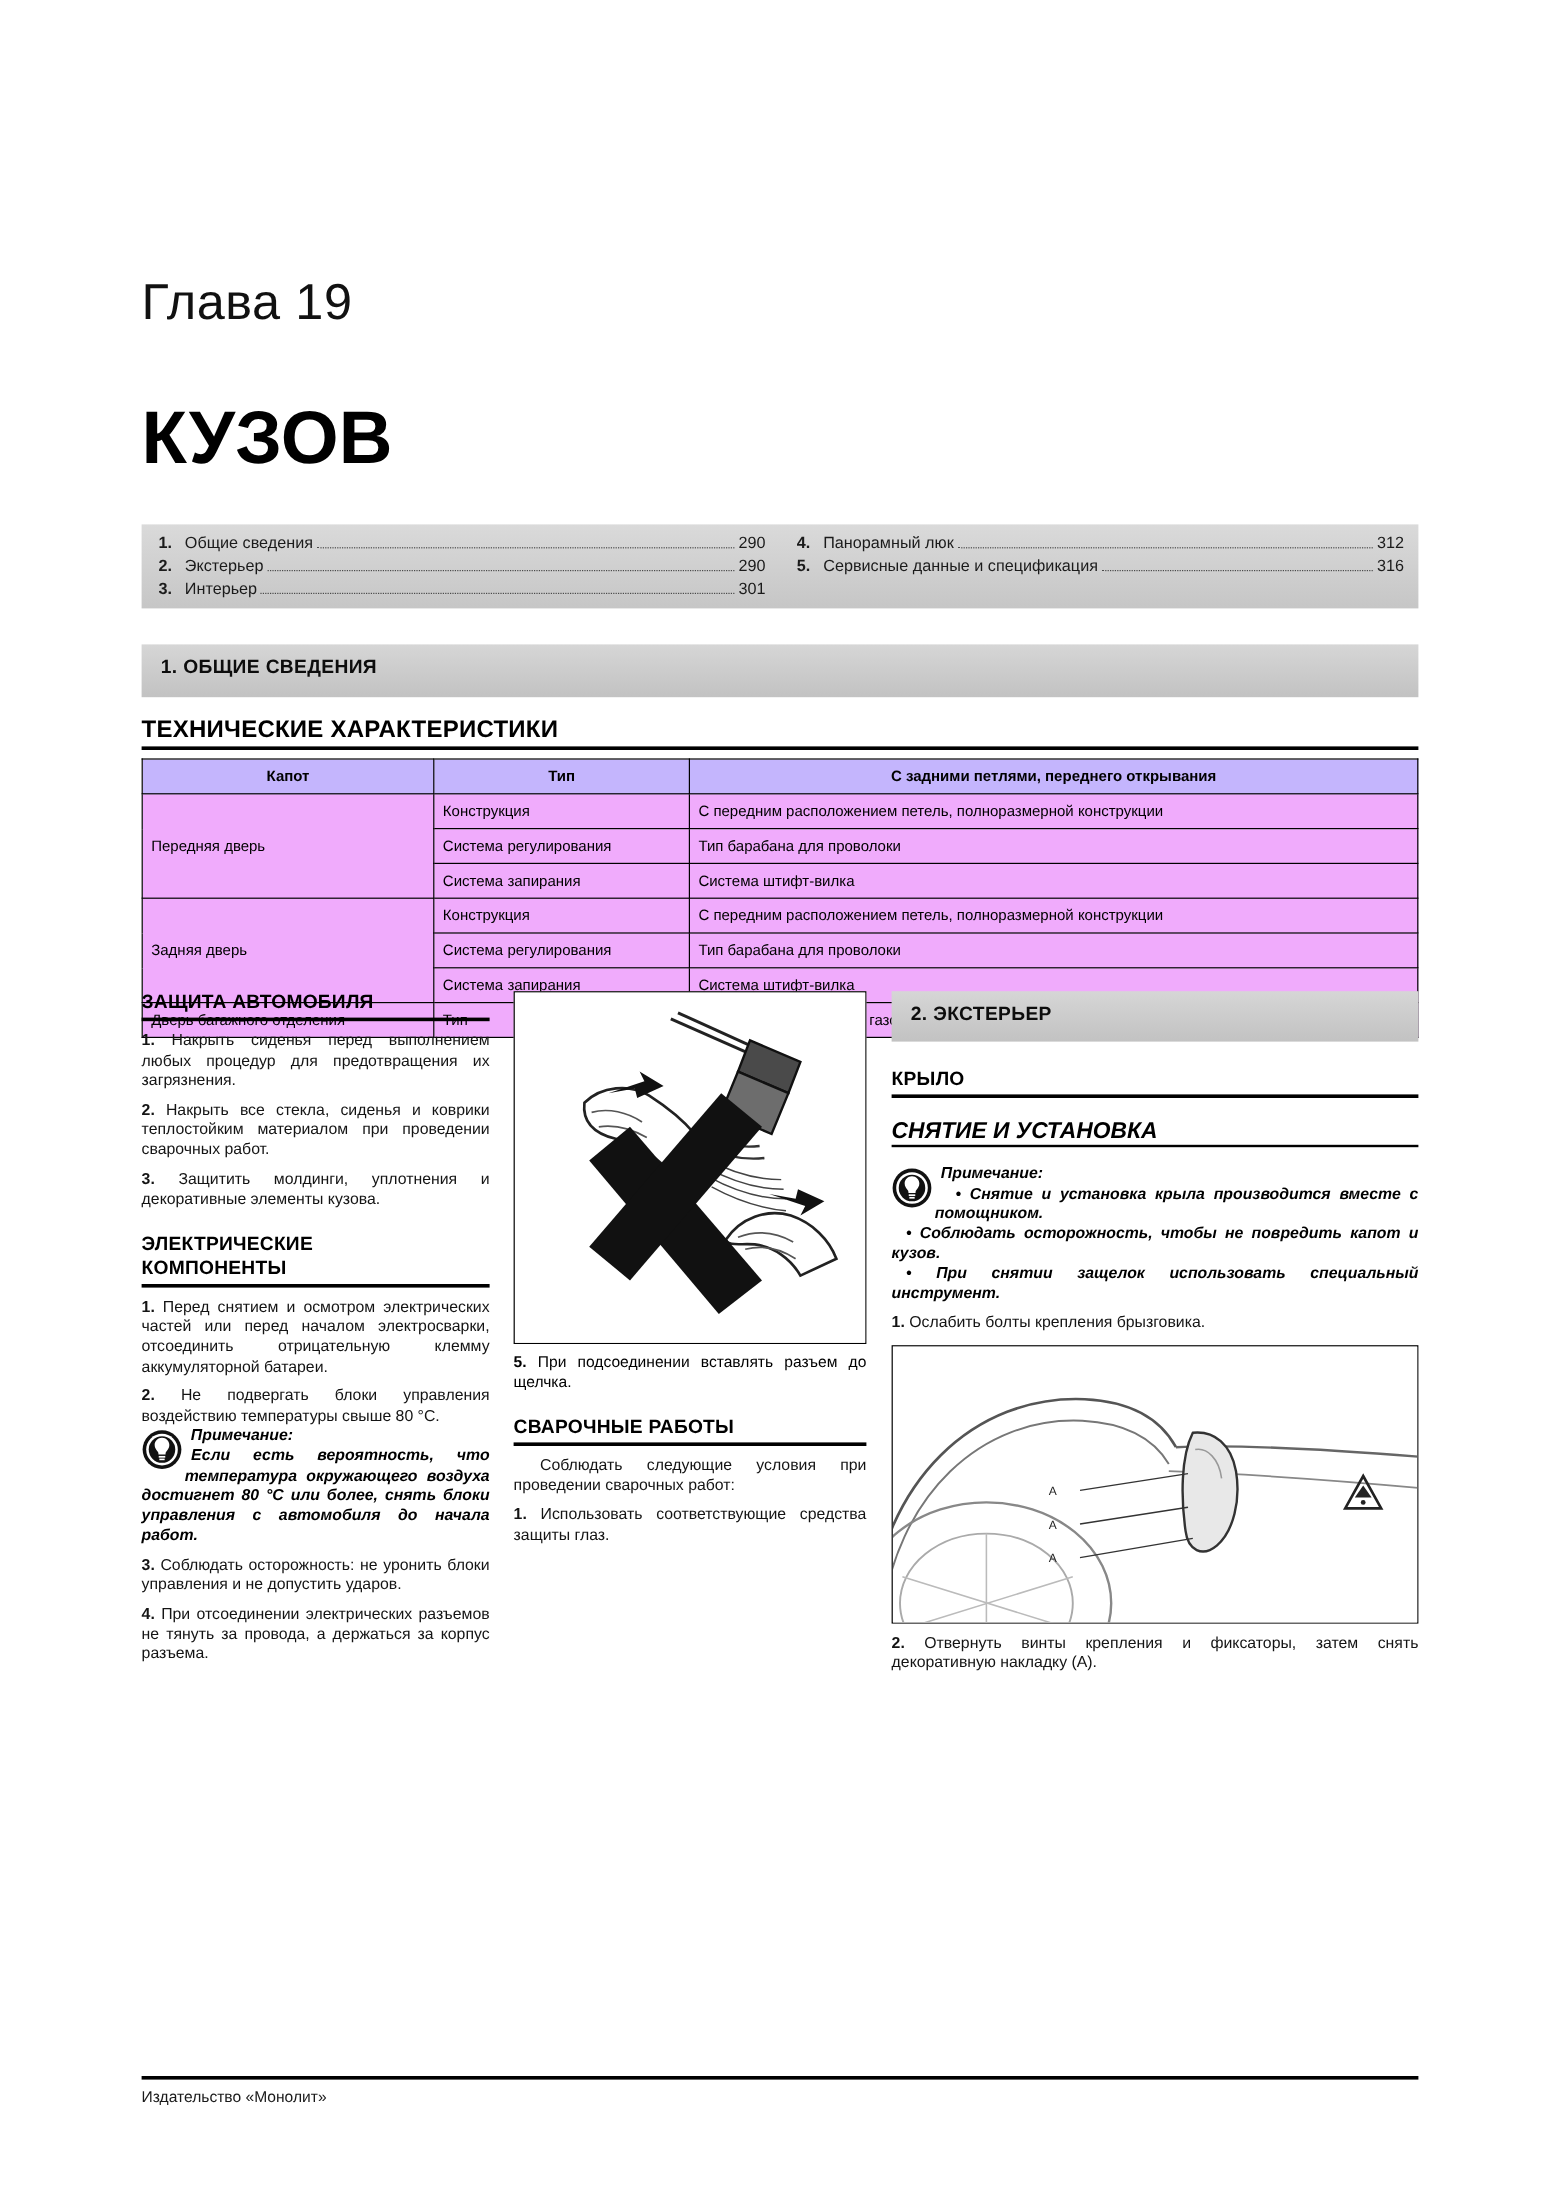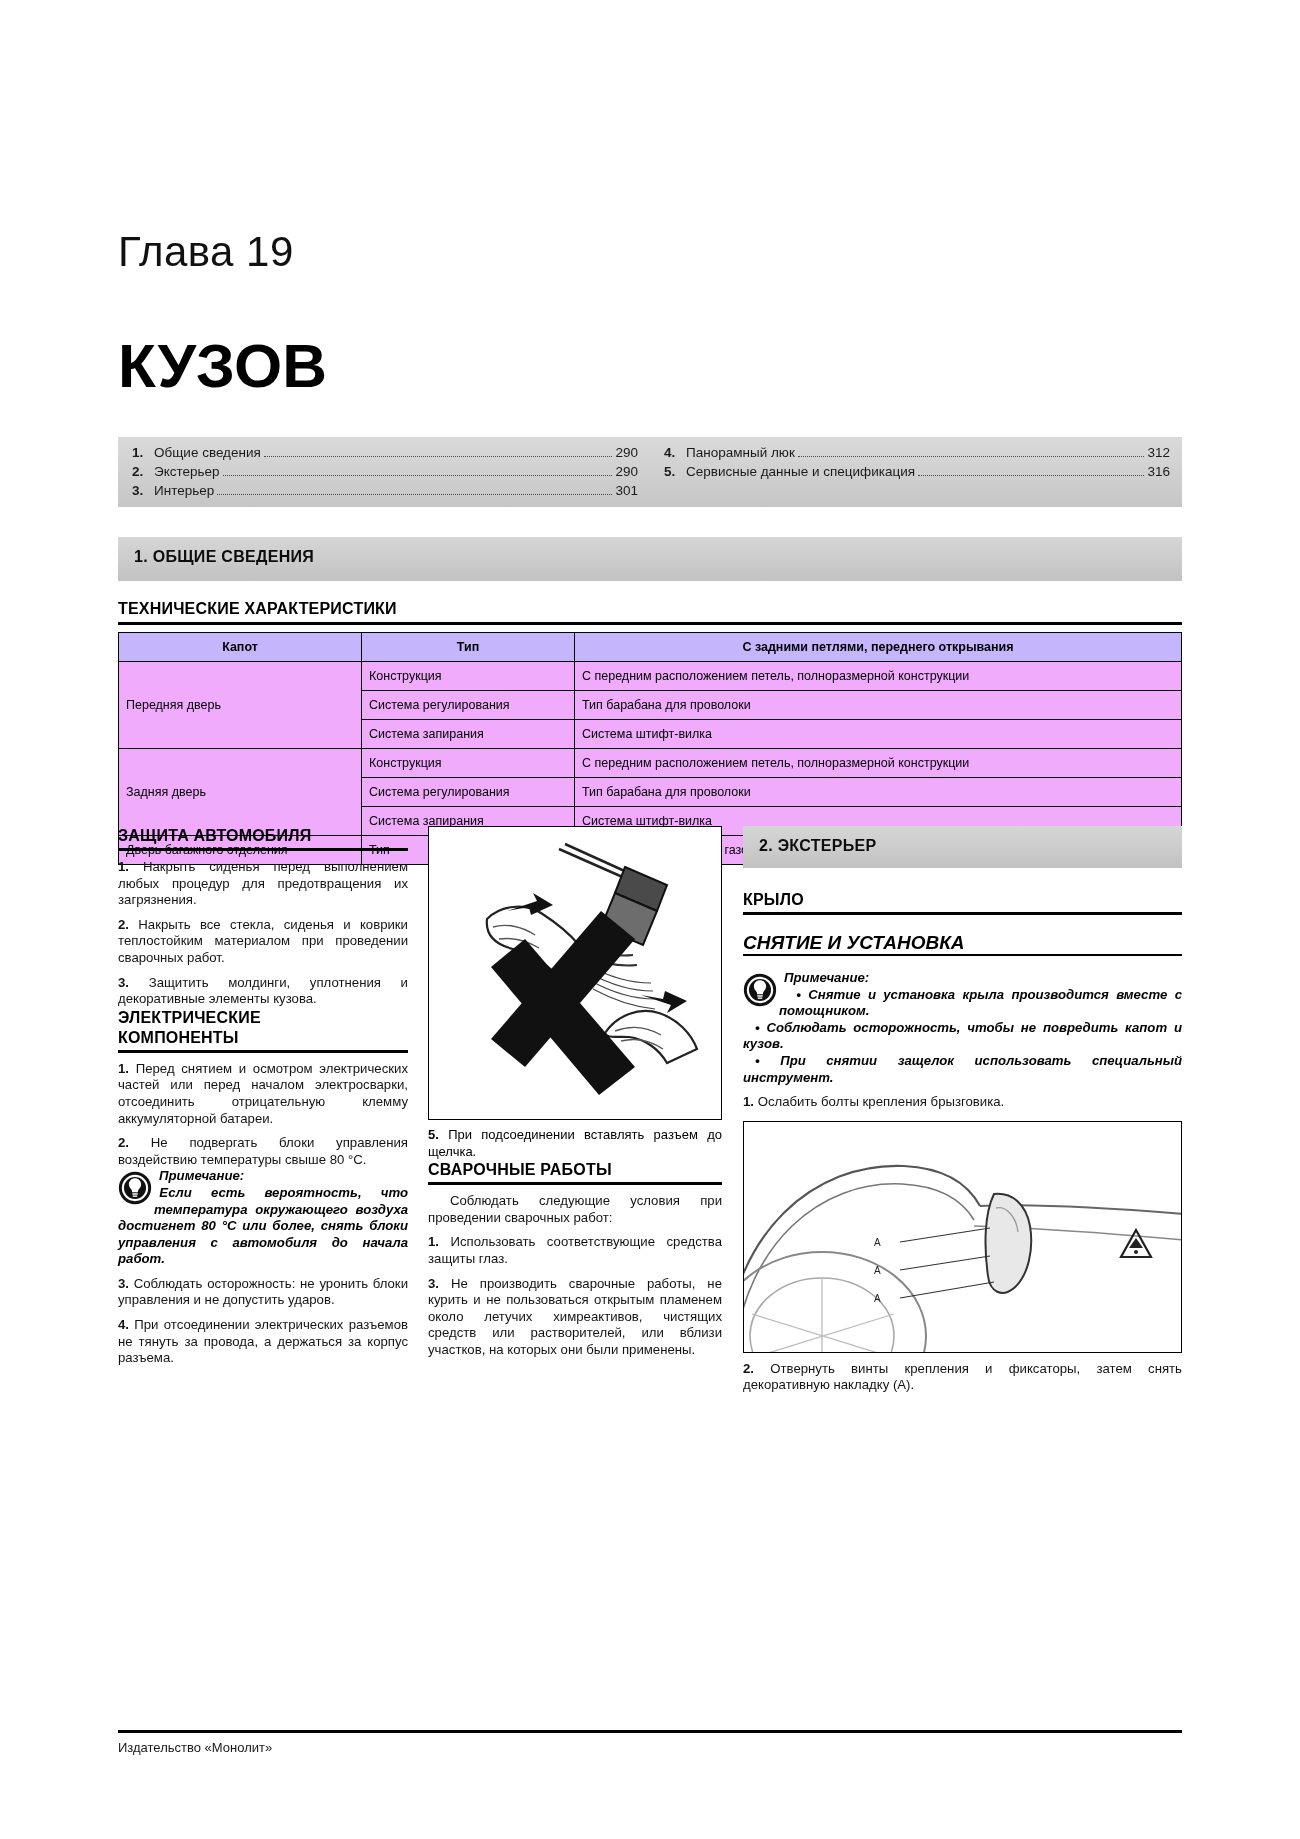--- a/index.html
+++ b/index.html
@@ -106,21 +106,21 @@
   #section-exterior {
     position: relative;
     width: 100%;
     height: 42px;
     padding: 11px 0 0 16px;
     margin-bottom: 22px;
   }
 
   
   .h2-rule {
-    font-size: 16px;
+    font-size: 20px;
     font-weight: 700;
     letter-spacing: 0.2px;
     border-bottom: 3px solid #000;
     padding-bottom: 3px;
     line-height: 21px;
   }
   #spec-heading {
     position: absolute;
     left: 118px;
     top: 598px;
@@ -181,20 +181,21 @@
   }
   .body-text b { font-weight: 700; }
 
   .h3 {
     font-size: 16px;
     font-weight: 700;
     letter-spacing: 0.2px;
     border-bottom: 3px solid #000;
     padding-bottom: 2px;
     line-height: 20px;
+    margin-top: 20px;
   }
   .h3.first { margin-top: 0; }
   .h3-italic {
     font-size: 19px;
     font-weight: 700;
     font-style: italic;
     border-bottom: 2.5px solid #000;
     padding-bottom: 2px;
     line-height: 19px;
     margin-top: 18px;
@@ -414,21 +415,20 @@
       </div>
       <div class="fig-caption">
         <b>5.</b>
         <span>При подсоединении вставлять разъем до щелчка.</span>
       </div>
 
       <div class="h3">СВАРОЧНЫЕ РАБОТЫ</div>
       <p class="body-text" style="text-indent:22px;">Соблюдать следующие условия при проведении сварочных работ:</p>
       <div id="welding-list">
           <p class="body-text"><b>1. </b><span>Использовать соответствующие средства защиты глаз.</span></p>
-          <p class="body-text"><b>3. </b><span>Не производить сварочные работы, не курить и не пользоваться открытым пламенем около летучих химреактивов, чистящих средств или растворителей, или вблизи участков, на которых они были применены.</span></p>
         </div>
     </div>
 
     <div class="col col-right">
       <div class="section-bar" id="section-exterior">2.  ЭКСТЕРЬЕР</div>
 
       <div class="h3 first">КРЫЛО</div>
 
       <div class="h3-italic">СНЯТИЕ И УСТАНОВКА</div>
 

